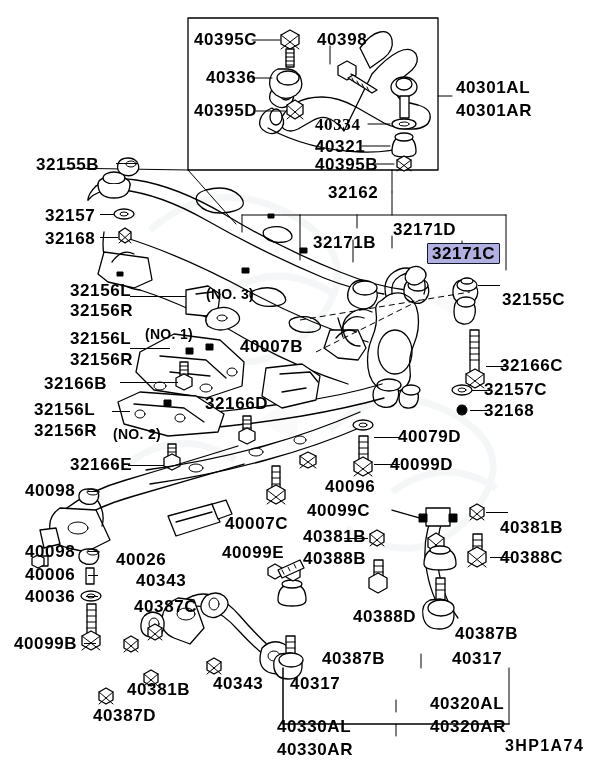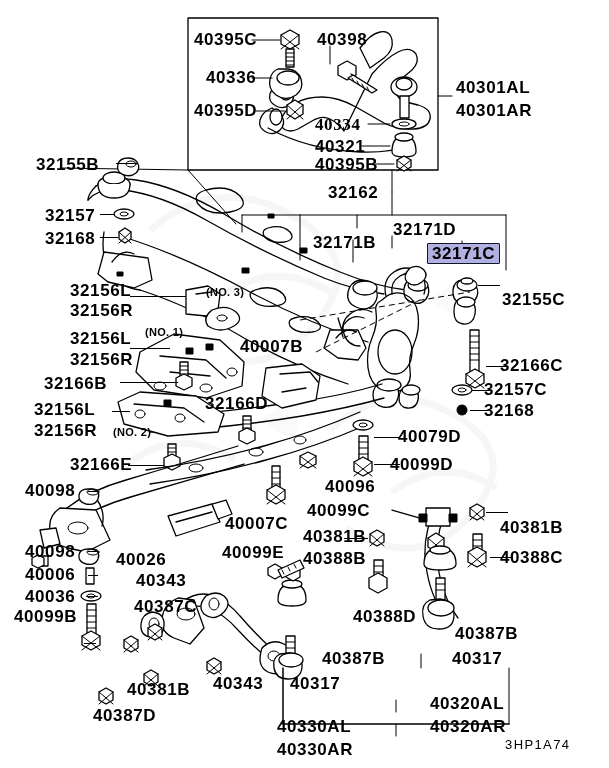--- a/index.html
+++ b/index.html
@@ -32,27 +32,27 @@
     position:absolute;
     font-family:"Liberation Sans","DejaVu Sans",sans-serif;
     font-size:17px;
     font-weight:700;
     letter-spacing:.6px;
     color:#000000;
     white-space:nowrap;
     line-height:1;
   }
   .lbl.sm{
-    font-size:11px;
+    font-size:14px;
     font-weight:700;
     letter-spacing:.3px;
   }
   .lbl.code{
-    font-size:13px;
-    font-weight:400;
+    font-size:16px;
+    font-weight:700;
     letter-spacing:1.4px;
   }
   .lbl.hl{
     background:#b2b0e0;
     border:1px solid #0f172a;
     color:#000000;
     padding:1px 4px 1px 4px;
     border-radius:1px;
     box-sizing:border-box;
   }
@@ -493,21 +493,21 @@
   <div class="lbl" style="left:307px;top:502px;">40099C</div>
   <div class="lbl" style="left:25px;top:482px;">40098</div>
   <div class="lbl" style="left:225px;top:515px;">40007C</div>
   <div class="lbl" style="left:25px;top:543px;">40098</div>
   <div class="lbl" style="left:116px;top:551px;">40026</div>
   <div class="lbl" style="left:222px;top:544px;">40099E</div>
   <div class="lbl" style="left:25px;top:566px;">40006</div>
   <div class="lbl" style="left:25px;top:588px;">40036</div>
   <div class="lbl" style="left:136px;top:572px;">40343</div>
   <div class="lbl" style="left:102px;top:598px;margin-left:32px;">40387C</div>
-  <div class="lbl" style="left:14px;top:608px;text-align:right;">40099B</div>
+  <div class="lbl" style="left:14px;top:635px;text-align:right;">40099B</div>
   <div class="lbl" style="left:127px;top:681px;">40381B</div>
   <div class="lbl" style="left:93px;top:707px;">40387D</div>
   <div class="lbl" style="left:213px;top:675px;">40343</div>
   <div class="lbl" style="left:290px;top:675px;">40317</div>
   <div class="lbl" style="left:322px;top:650px;">40387B</div>
   <div class="lbl" style="left:277px;top:718px;">40330AL</div>
   <div class="lbl" style="left:277px;top:741px;">40330AR</div>
 
   <div class="lbl" style="left:303px;top:528px;">40381B</div>
   <div class="lbl" style="left:303px;top:550px;">40388B</div>

